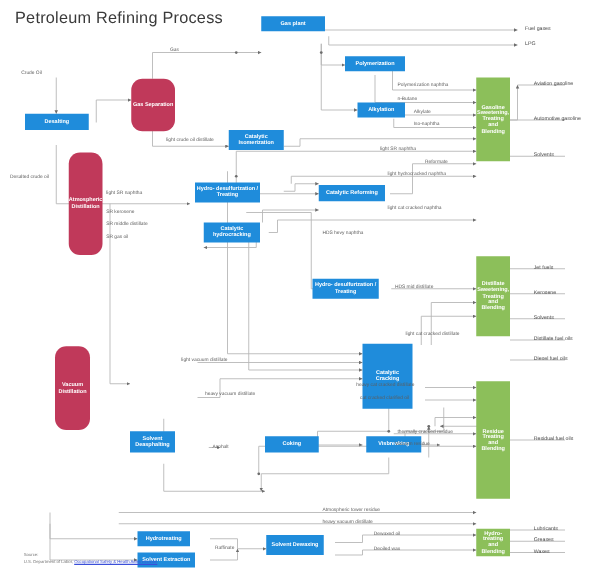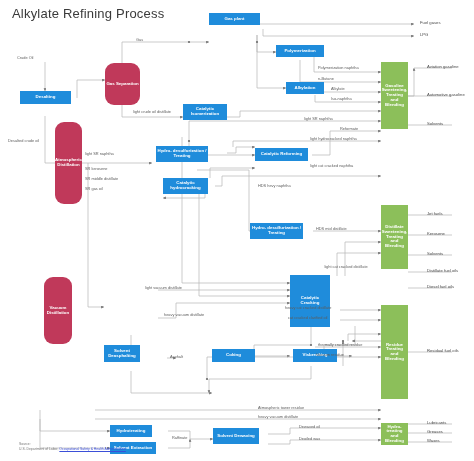--- a/index.html
+++ b/index.html
@@ -24,21 +24,21 @@
   .src a{color:#3b4fd8;text-decoration:underline;}
   svg{position:absolute;left:0;top:0;}
   .ln{stroke:#b6b6b6;stroke-width:.7;fill:none;}
   .ar{fill:#6d6d6d;}
 </style>
 </head>
 <body>
 
 <div id="canvas">
 
-  <div class="title">Alkylate Refining Process</div>
+  <div class="title">Petroleum Refining Process</div>
 
   <svg width="474" height="461">
     <defs>
       <marker id="ah" markerWidth="5" markerHeight="5" refX="4" refY="2" orient="auto">
         <path d="M0,0 L4,2 L0,4 z" class="ar"></path>
       </marker>
     </defs>
     <g class="ln" marker-end="url(#ah)">
 
       <path d="M45,62 L45,91"></path>

